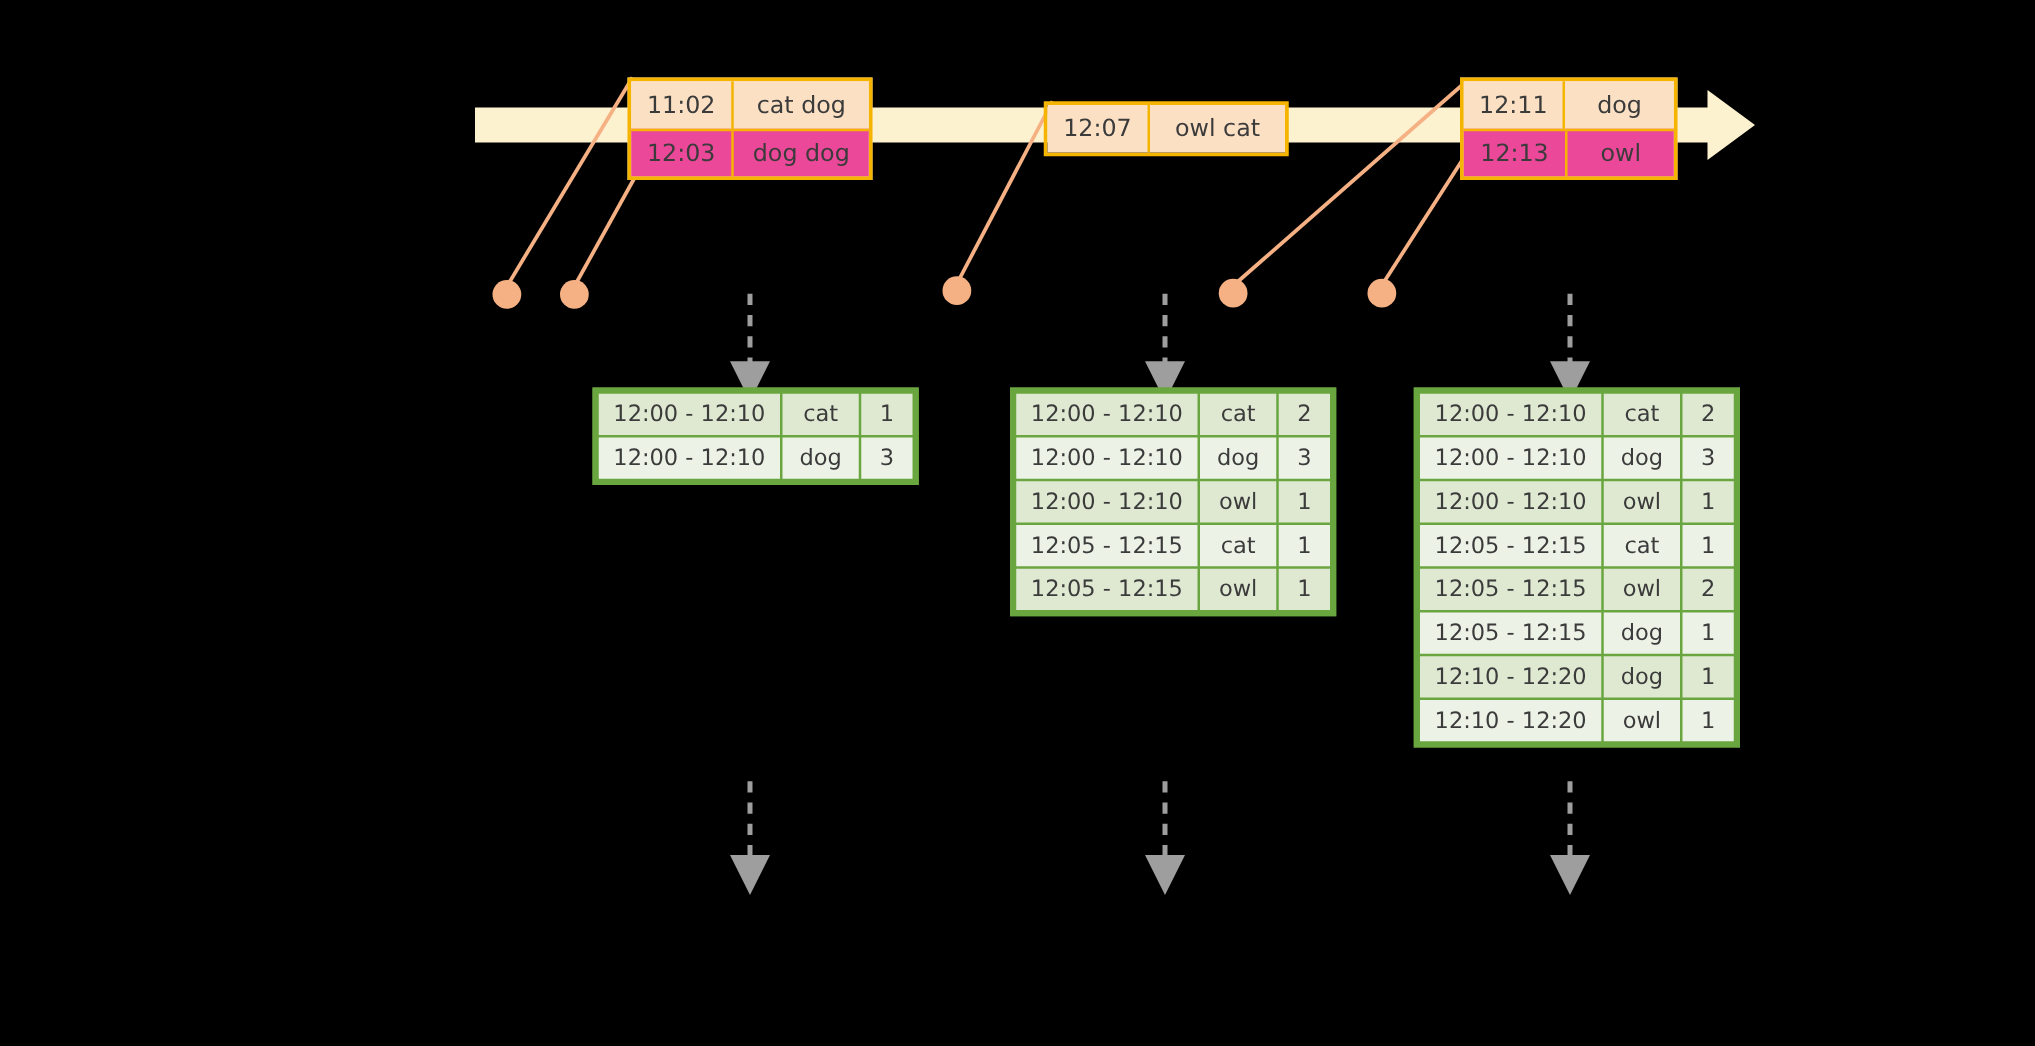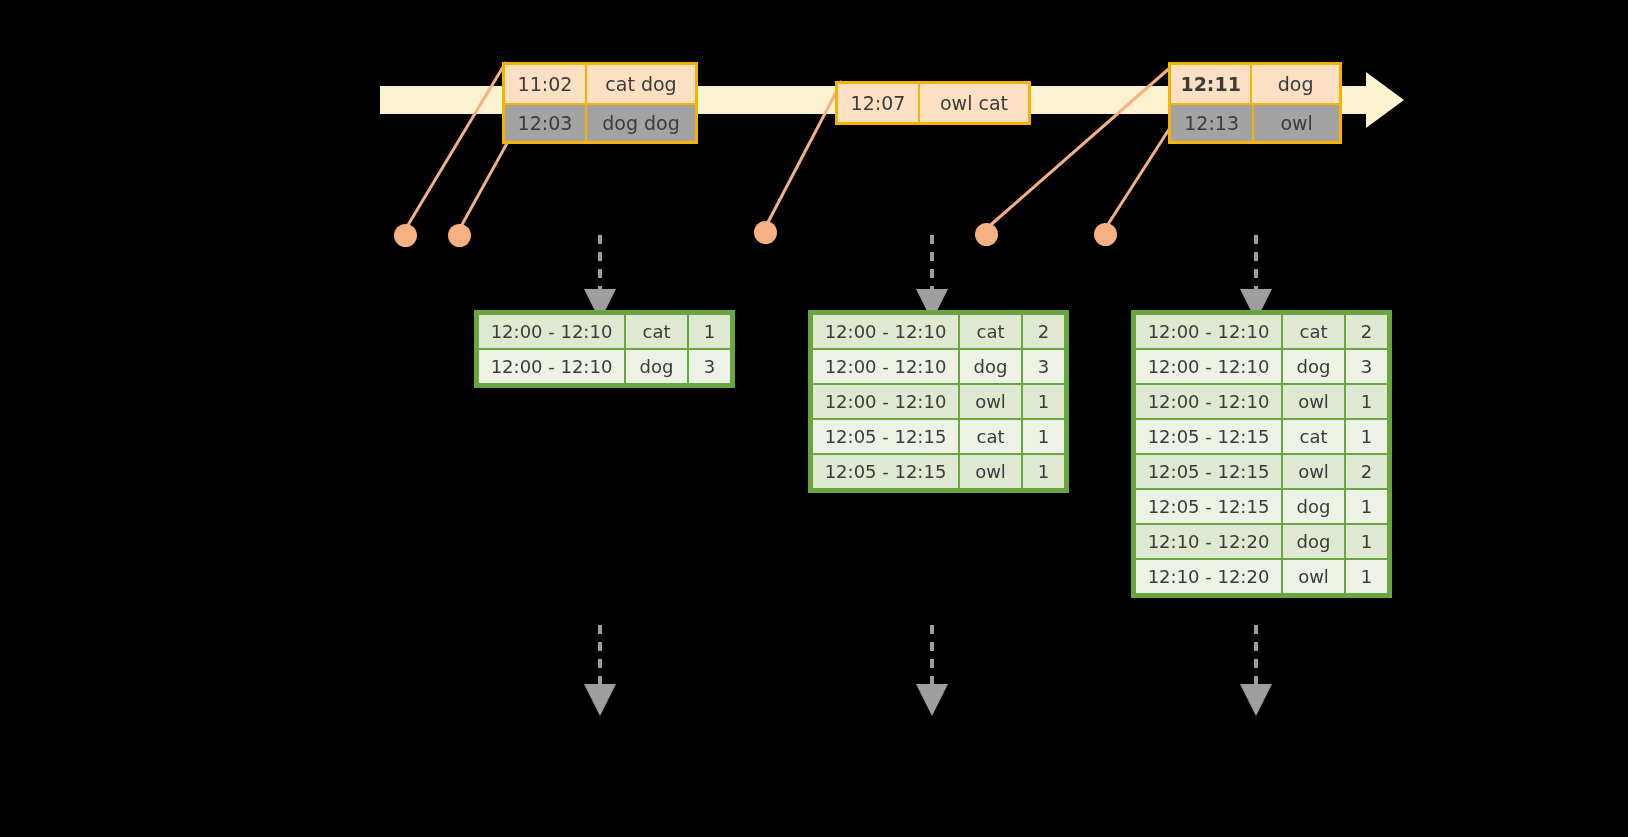--- a/index.html
+++ b/index.html
@@ -23,21 +23,21 @@
     border-left:38px solid #fdf2cf;
   }
 
   
   .evbox{
     position:absolute;border:3px solid #f5b400;box-sizing:border-box;
     background:#fde6cb;
   }
   .evrow{display:flex;height:38px;box-sizing:border-box;}
   .evrow + .evrow{border-top:2px solid #f5b400;}
-  .evrow.alt{background:#a3a3a3;}
+  .evrow.alt{background:#ec4899;}
   .evrow.dark{background:#fbe0c4;}
   .evcell{
     display:flex;align-items:center;justify-content:center;
     font-size:19px;color:#3b3b3b;box-sizing:border-box;
   }
   .evcell.t{border-right:2px solid #f5b400;}
 
   
   .gtable{
     position:absolute;border:4px solid #6aa63f;box-sizing:border-box;
@@ -101,21 +101,21 @@
         </div>
       </div>
       <div class="evbox" style="left: 835px; top: 81px; width: 196px;">
         <div class="evrow dark">
           <div class="evcell t" style="width: 82px;">12:07</div>
           <div class="evcell" style="width: 108px;">owl cat</div>
         </div>
       </div>
       <div class="evbox" style="left: 1168px; top: 62px; width: 174px;">
         <div class="evrow dark">
-          <div class="evcell t" style="width: 88px; font-weight: bold;">12:11</div>
+          <div class="evcell t" style="width: 88px;">12:11</div>
           <div class="evcell" style="width: 94px;">dog</div>
         </div>
         <div class="evrow alt">
           <div class="evcell t" style="width: 92px;">12:13</div>
           <div class="evcell" style="width: 94px;">owl</div>
         </div>
       </div>
     </div>
 
   <div id="dot-layer">

